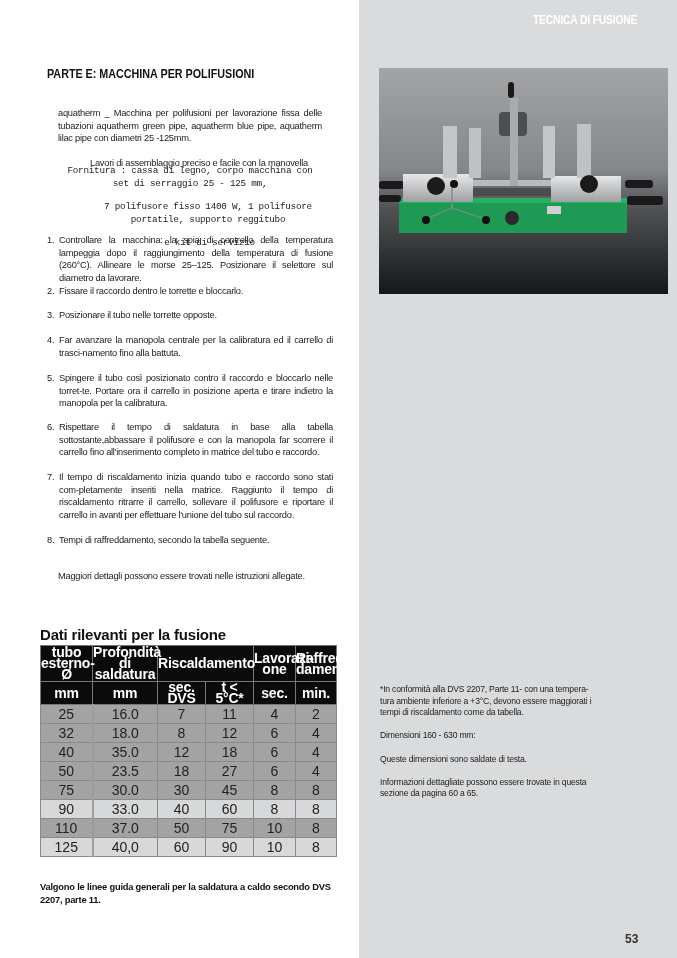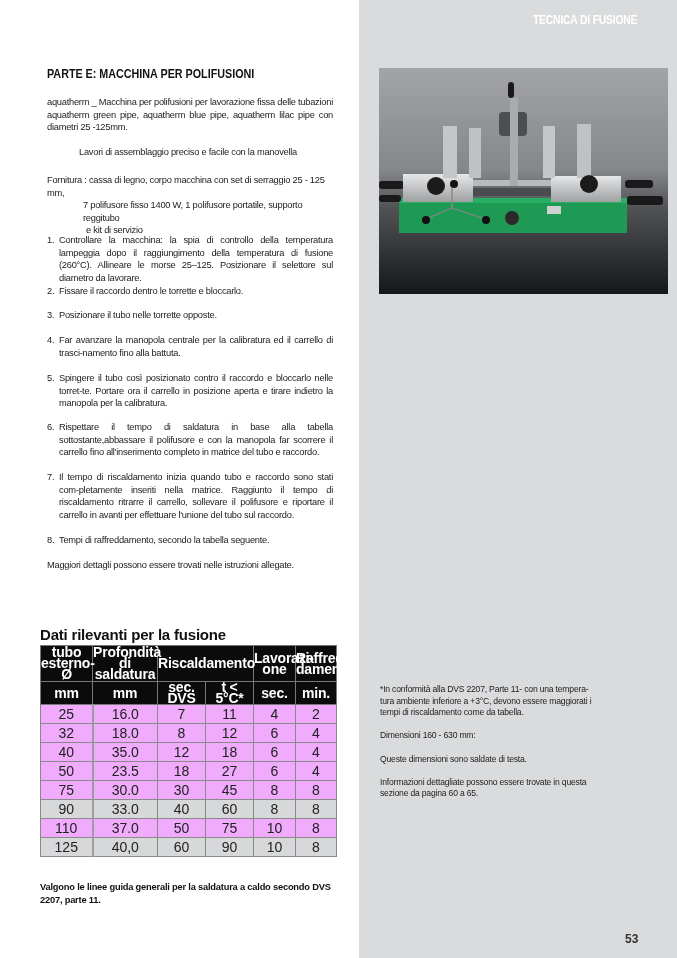--- a/index.html
+++ b/index.html
@@ -28,21 +28,21 @@
   .title {
     position: absolute; left: 47px; top: 67px;
     font-weight: bold; font-size: 12.5px; color: #111;
     transform: scaleX(0.86); transform-origin: left center; white-space: nowrap;
   }
   .body-text {
     position: absolute; left: 47px; width: 286px;
     font-size: 9.3px; line-height: 12.6px; color: #222;
     text-align: justify;
   }
-  .body-text p { margin: 0; }
+  .body-text p { margin: 11px; }
   .cond { letter-spacing: -0.25px; }
   .indent { padding-left: 36px; }
   .indent2 { padding-left: 39px; }
   .step { position: absolute; left: 47px; width: 286px; font-size: 9.3px; line-height: 12.6px; color: #222; letter-spacing: -0.25px; text-align: justify; }
   .step .num { position: absolute; left: 0; top: 0; }
   .step .txt { margin-left: 12px; display: block; }
   .table-caption {
     position: absolute; left: 40px; top: 626px;
     font-weight: bold; font-size: 15px; color: #111; letter-spacing: -0.2px;
   }
@@ -52,21 +52,21 @@
     table-layout: fixed;
   }
   table.fusion th {
     background: #0b0b0b; color: #fff; font-weight: bold; text-align: center;
     border: 1px solid #777; padding: 0; line-height: 11px; letter-spacing: -0.2px;
   }
   table.fusion tr.h1 th { height: 35px; }
   table.fusion tr.h2 th { height: 18px; text-align: center; }
   table.fusion td {
     text-align: center; border: 1px solid #8a8a8a; height: 18px; padding: 0;
-    background: #f0abfc;
+    background: #a3a3a3;
   }
   table.fusion tr.shade td { background: #d7d8da; }
   table.fusion td.col1 { border-right: 2px solid #9c9c9c; }
   .footnote-table {
     position: absolute; left: 40px; top: 881px; width: 296px;
     font-weight: bold; font-size: 9.3px; line-height: 12.6px; color: #111; letter-spacing: -0.2px;
   }
   .side-notes {
     position: absolute; left: 380px; top: 684px; width: 220px;
     font-size: 8.6px; line-height: 11.6px; color: #222; letter-spacing: -0.2px;
@@ -139,21 +139,21 @@
 <div class="title">PARTE E: MACCHINA PER POLIFUSIONI</div>
 
 <div class="body-text cond" style="top:96px;">
   <p>aquatherm _ Macchina per polifusioni per lavorazione fissa delle tubazioni aquatherm green pipe, aquatherm blue pipe, aquatherm lilac pipe con diametri 25 -125mm.</p>
 </div>
 
 <div class="body-text cond" style="top:146px;padding-left:32px;">
   <p>Lavori di assemblaggio preciso e facile con la manovella</p>
 </div>
 
-<div class="body-text cond" style="top:174px; text-align:left;">
+<div class="body-text cond" style="top:154px; text-align:center;font-family:Liberation Mono, monospace;">
   <p>Fornitura : cassa di legno, corpo macchina con set di serraggio 25 - 125 mm,</p>
   <p class="indent">7 polifusore fisso 1400 W, 1 polifusore portatile, supporto reggitubo</p>
   <p class="indent2">e kit di servizio</p>
 </div>
 
 <div class="step" style="top:234px;">
   <span class="num">1.</span>
   <span class="txt">Controllare la macchina: la spia di controllo della temperatura lampeggia dopo il raggiungimento della temperatura di fusione (260°C). Allineare le morse 25–125. Posizionare il selettore sul diametro da lavorare.</span>
 </div>
 <div class="step" style="top:285px;">

